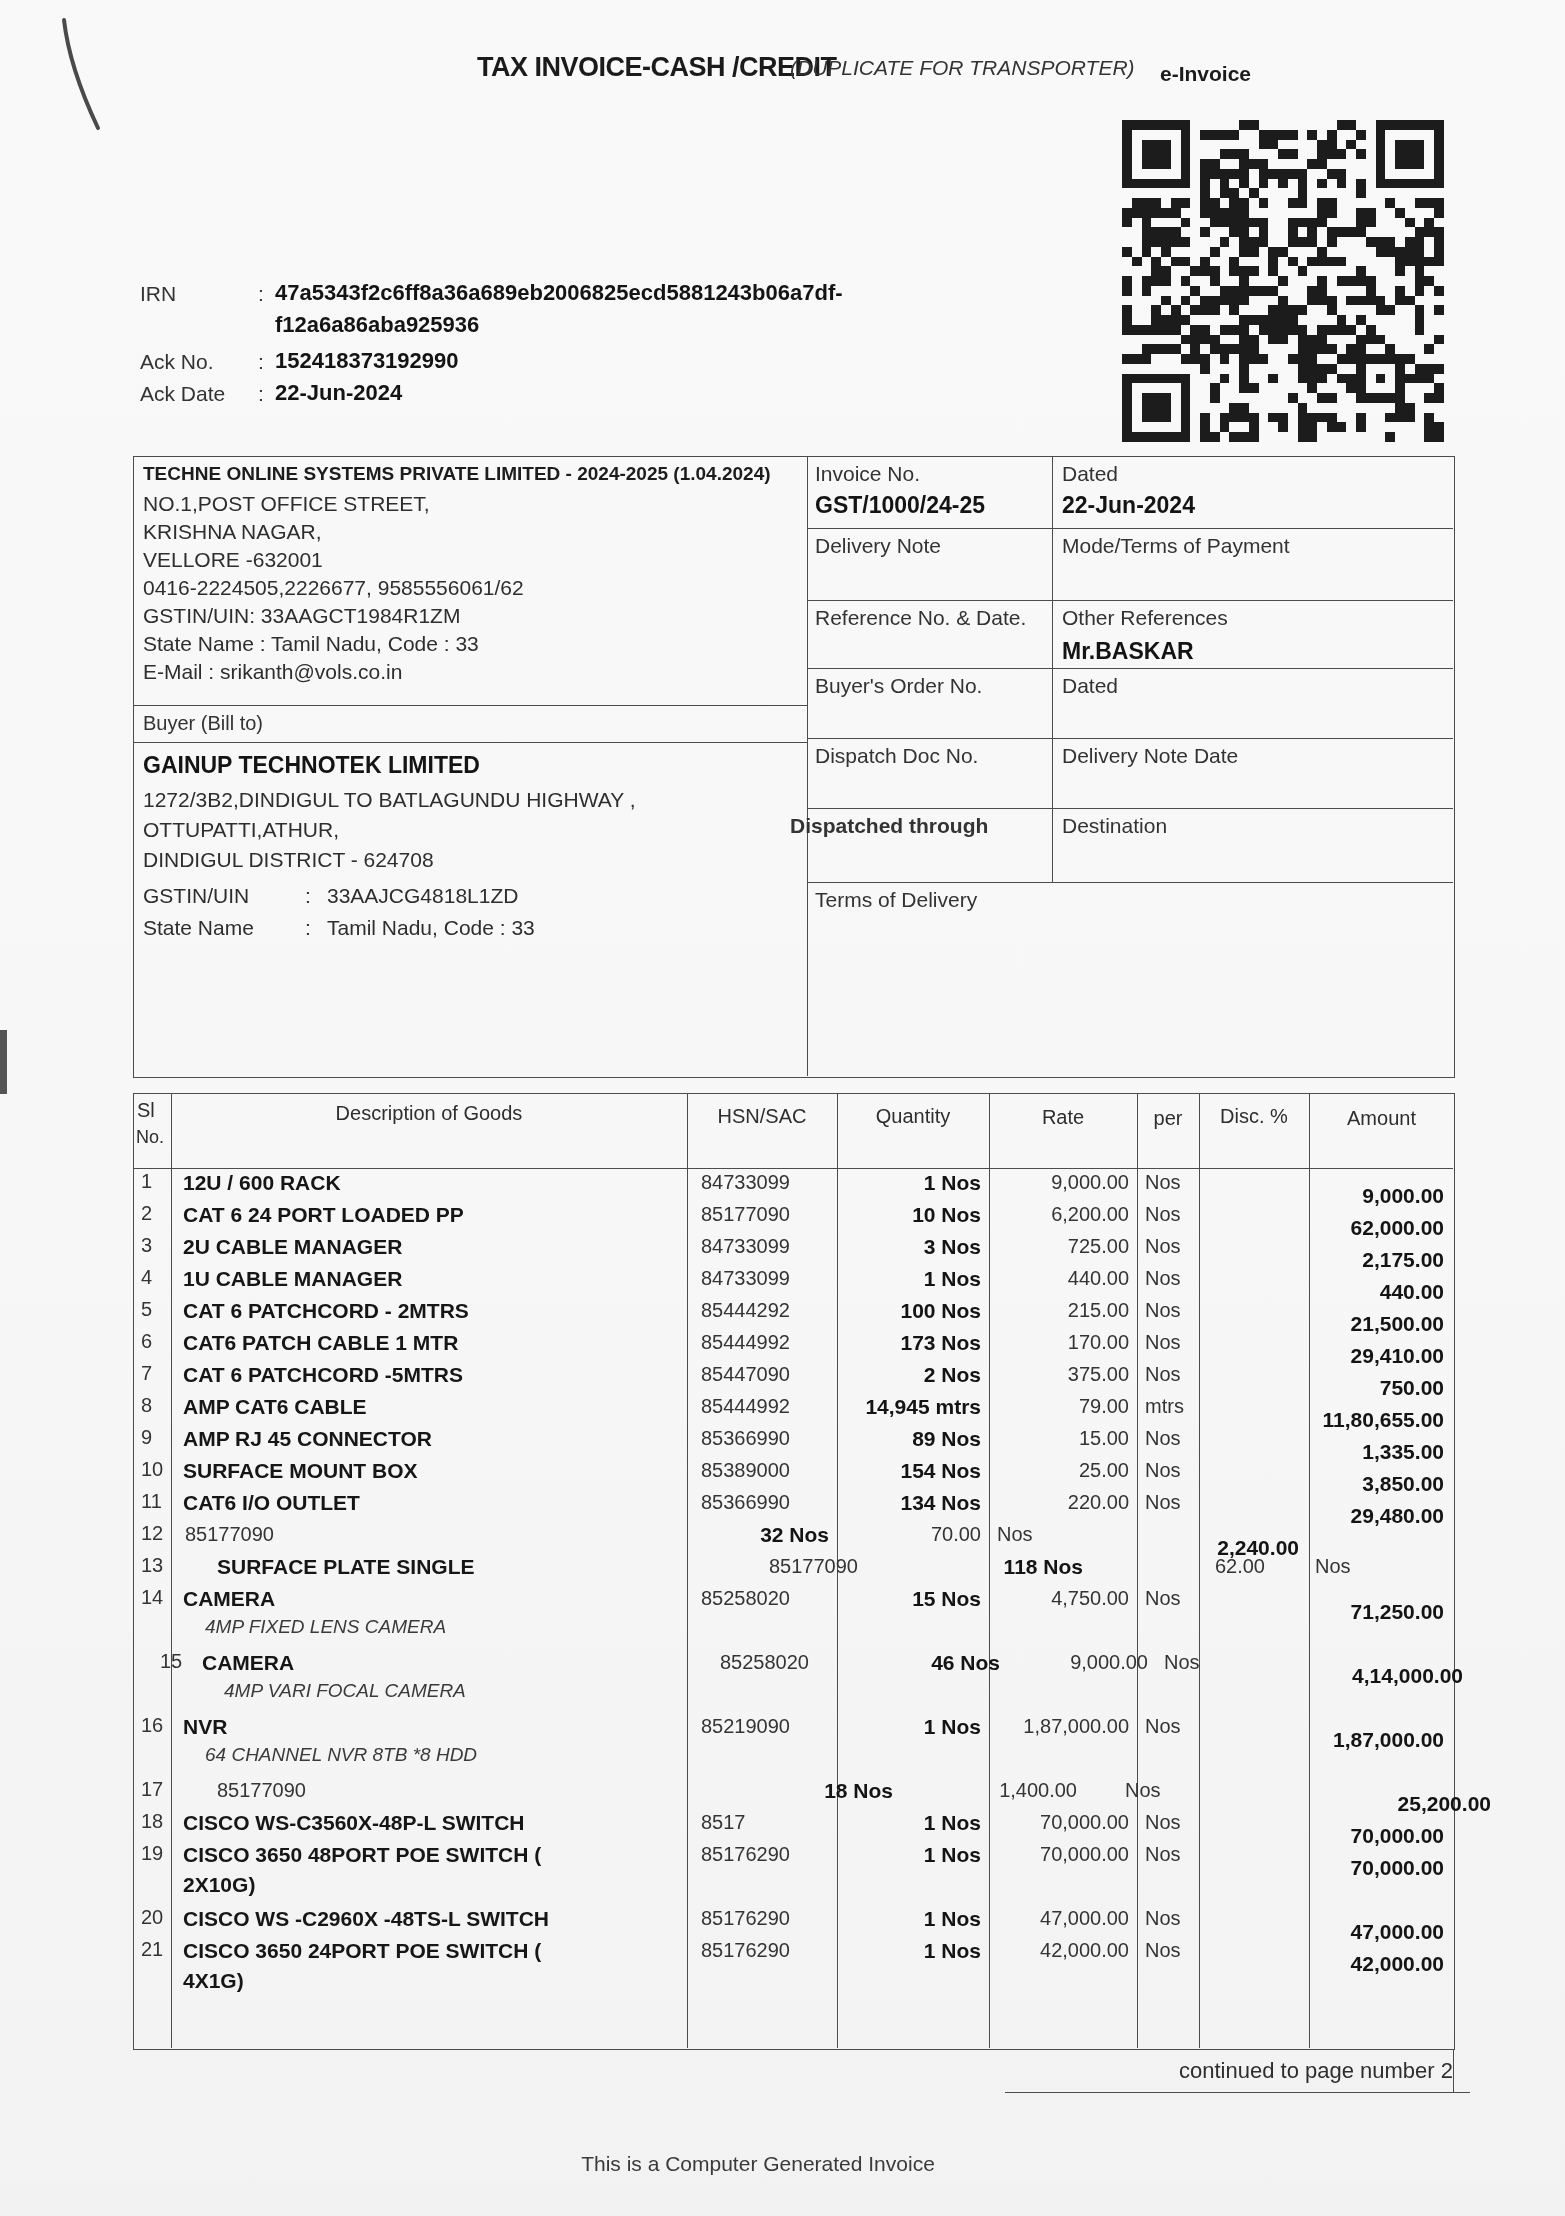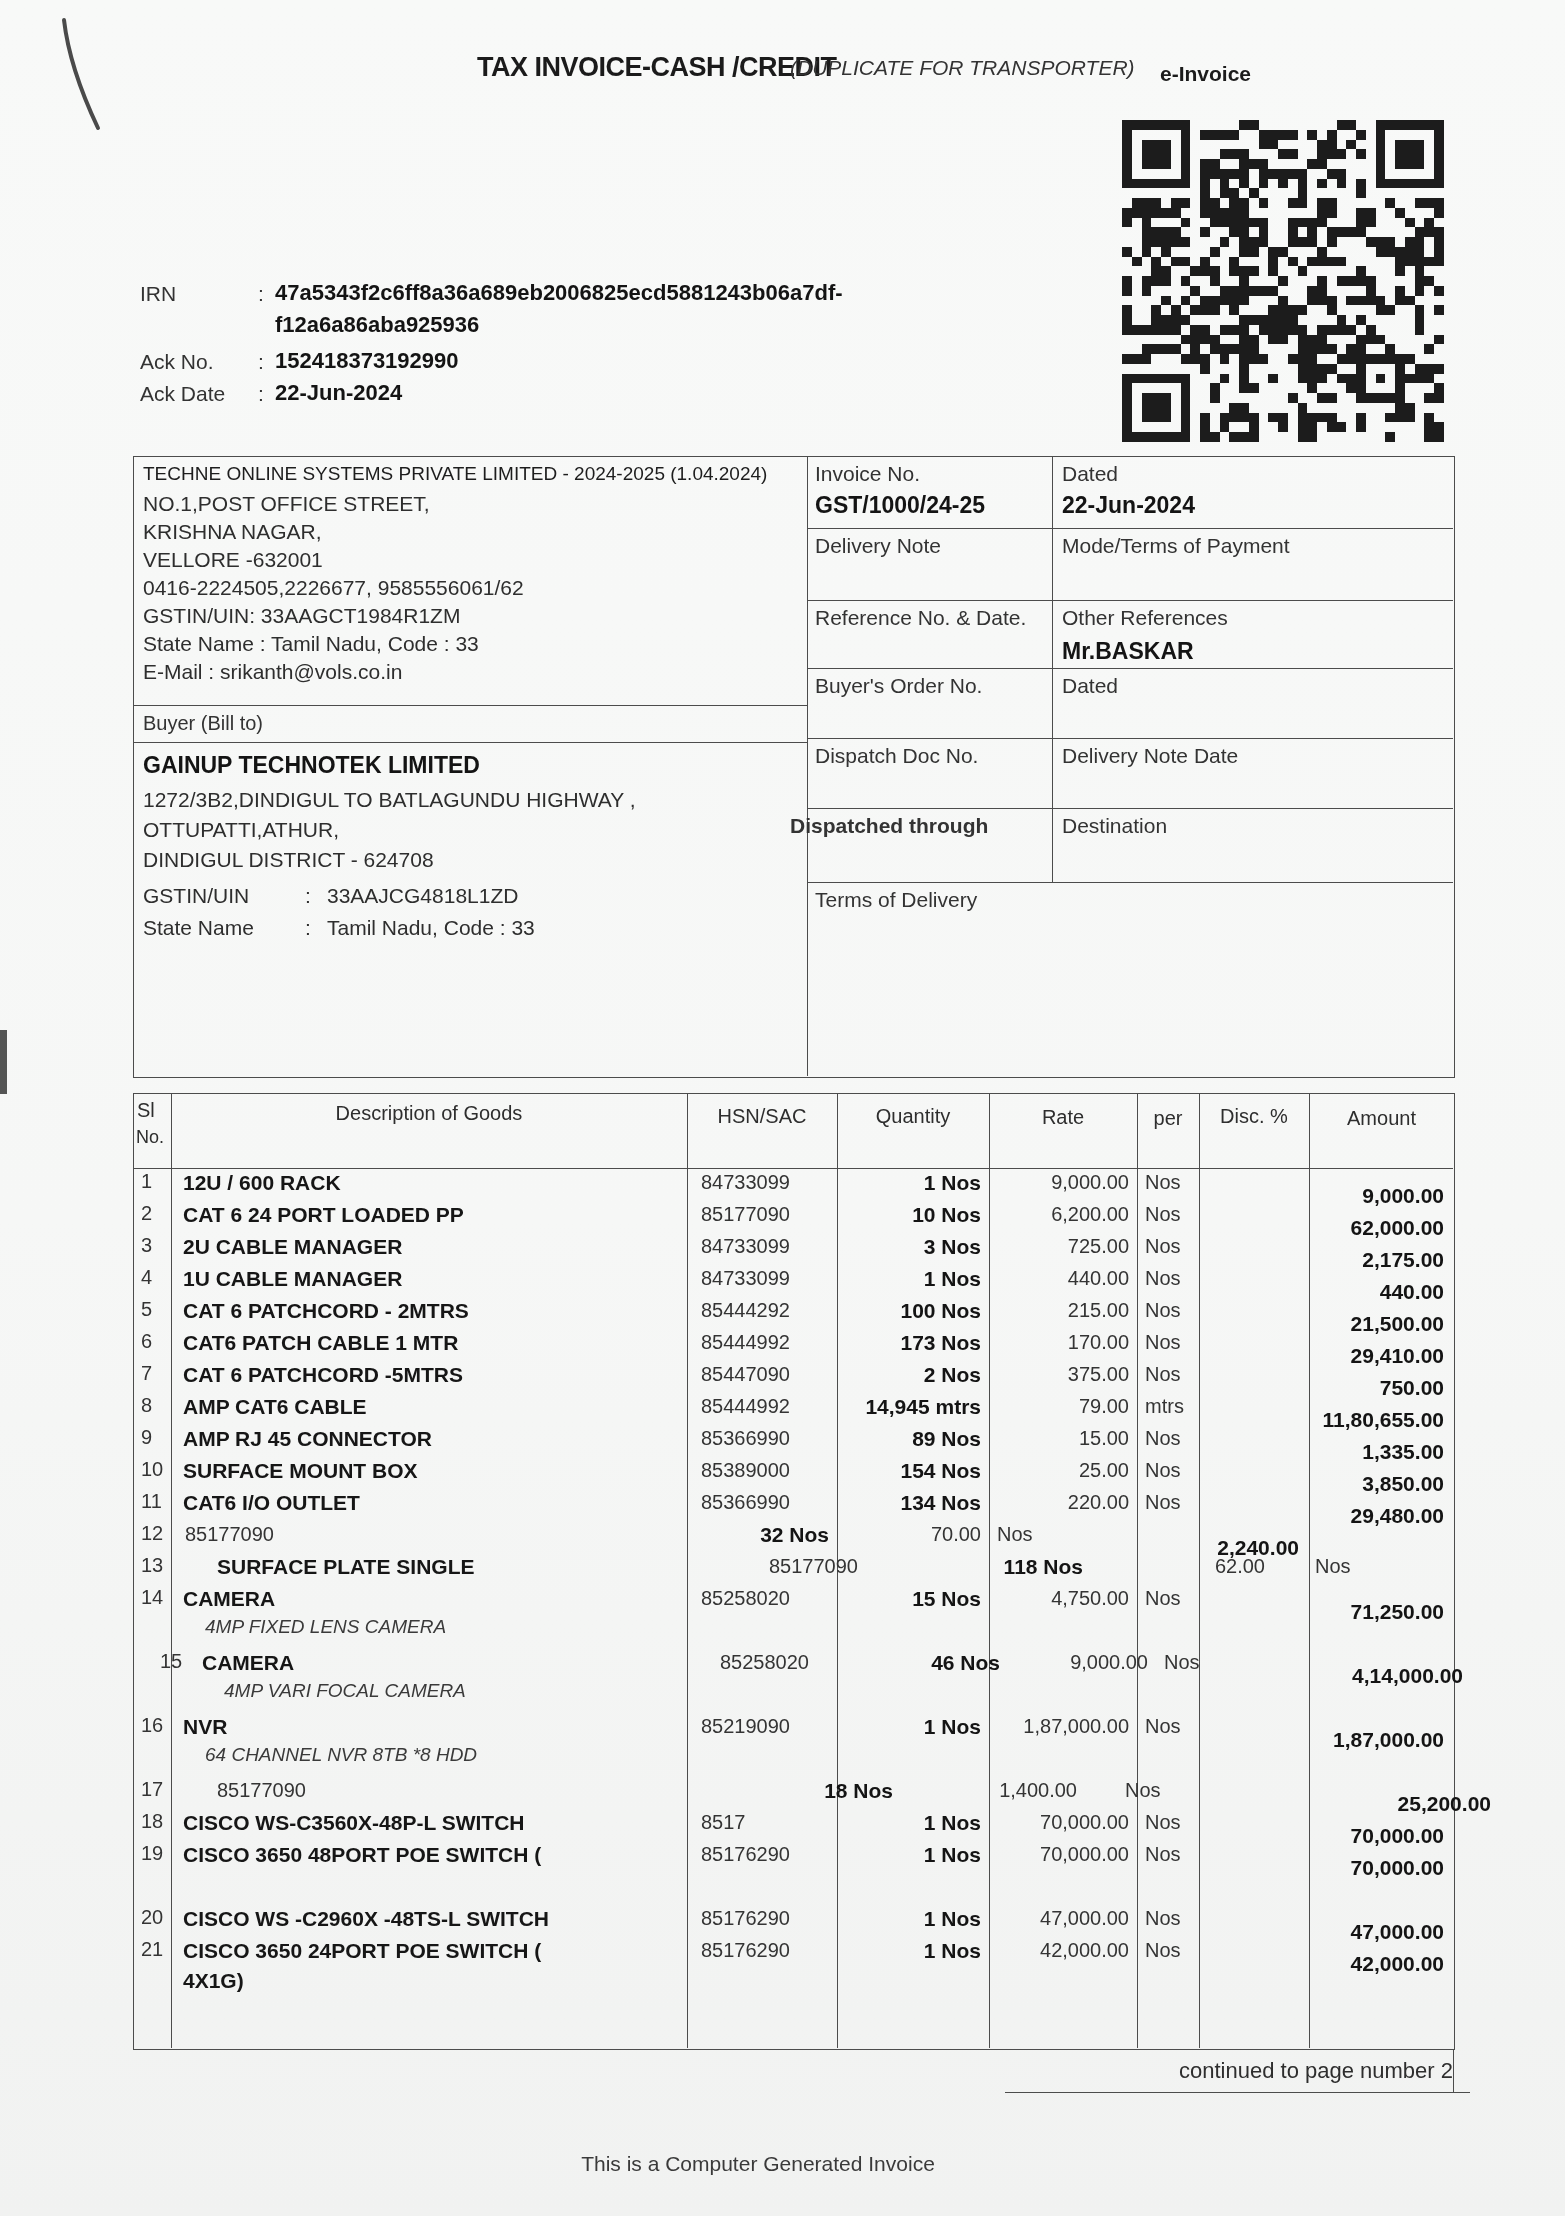--- a/index.html
+++ b/index.html
@@ -13,21 +13,21 @@
   .vl{position:absolute;width:1px;background:#4c4c4c;}
   .boxline{position:absolute;border:1px solid #4c4c4c;background:transparent;}
   .title{font-size:27px;font-weight:bold;letter-spacing:-0.5px;color:#1b1b1b;}
   .copytype{font-size:21px;font-style:italic;color:#333;}
   .einv{font-size:21px;font-weight:bold;color:#1b1b1b;}
   .lbl{font-size:21px;color:#333;}
   .small-lbl{font-size:20px;color:#333;}
   .val-b{font-size:22px;font-weight:bold;color:#141414;}
   .meta-val{font-size:23px;font-weight:bold;color:#141414;}
   .addr{font-size:21px;color:#2e2e2e;white-space:nowrap;}
-  .sellername{font-size:19px;font-weight:normal;color:#1d1d1d;white-space:nowrap;}
+  .sellername{font-size:19px;font-weight:bold;color:#1d1d1d;white-space:nowrap;}
   .buyername{font-size:23px;font-weight:bold;color:#141414;}
   .thead{font-size:20px;color:#2e2e2e;text-align:center;}
   #rows{position:absolute;left:134px;top:1168px;width:1320px;}
   .trow{display:grid;grid-template-columns:37px 516px 150px 152px 148px 62px 110px 145px;}
   .trow .c{overflow:visible;}
   .c.sl{font-size:20px;color:#343434;padding-left:7px;padding-top:2px;}
   .desc-main,.desc-main2{font-size:21px;font-weight:bold;color:#161616;padding-left:12px;line-height:30px;white-space:nowrap;}
   .desc-sub{font-size:19px;font-style:italic;color:#3a3a3a;padding-left:34px;line-height:26px;white-space:nowrap;}
   .c.hsn{font-size:20px;color:#343434;padding-left:14px;padding-top:3px;}
   .c.qty{font-size:21px;font-weight:bold;color:#141414;text-align:right;padding-right:8px;padding-top:3px;}
@@ -801,20 +801,21 @@
       <div class="c qty">1 Nos</div>
       <div class="c rate">70,000.00</div>
       <div class="c per">Nos</div>
       <div class="c disc"></div>
       <div class="c amt">70,000.00</div>
     </div>
       <div class="trow" style="height: 64px;">
       <div class="c sl">19</div>
       <div class="c desc">
         <div class="desc-main">CISCO 3650 48PORT POE SWITCH (</div>
+        <div class="desc-main2">2X10G)</div>
 
       </div>
       <div class="c hsn">85176290</div>
       <div class="c qty">1 Nos</div>
       <div class="c rate">70,000.00</div>
       <div class="c per">Nos</div>
       <div class="c disc"></div>
       <div class="c amt">70,000.00</div>
     </div>
       <div class="trow" style="height: 32px;">

